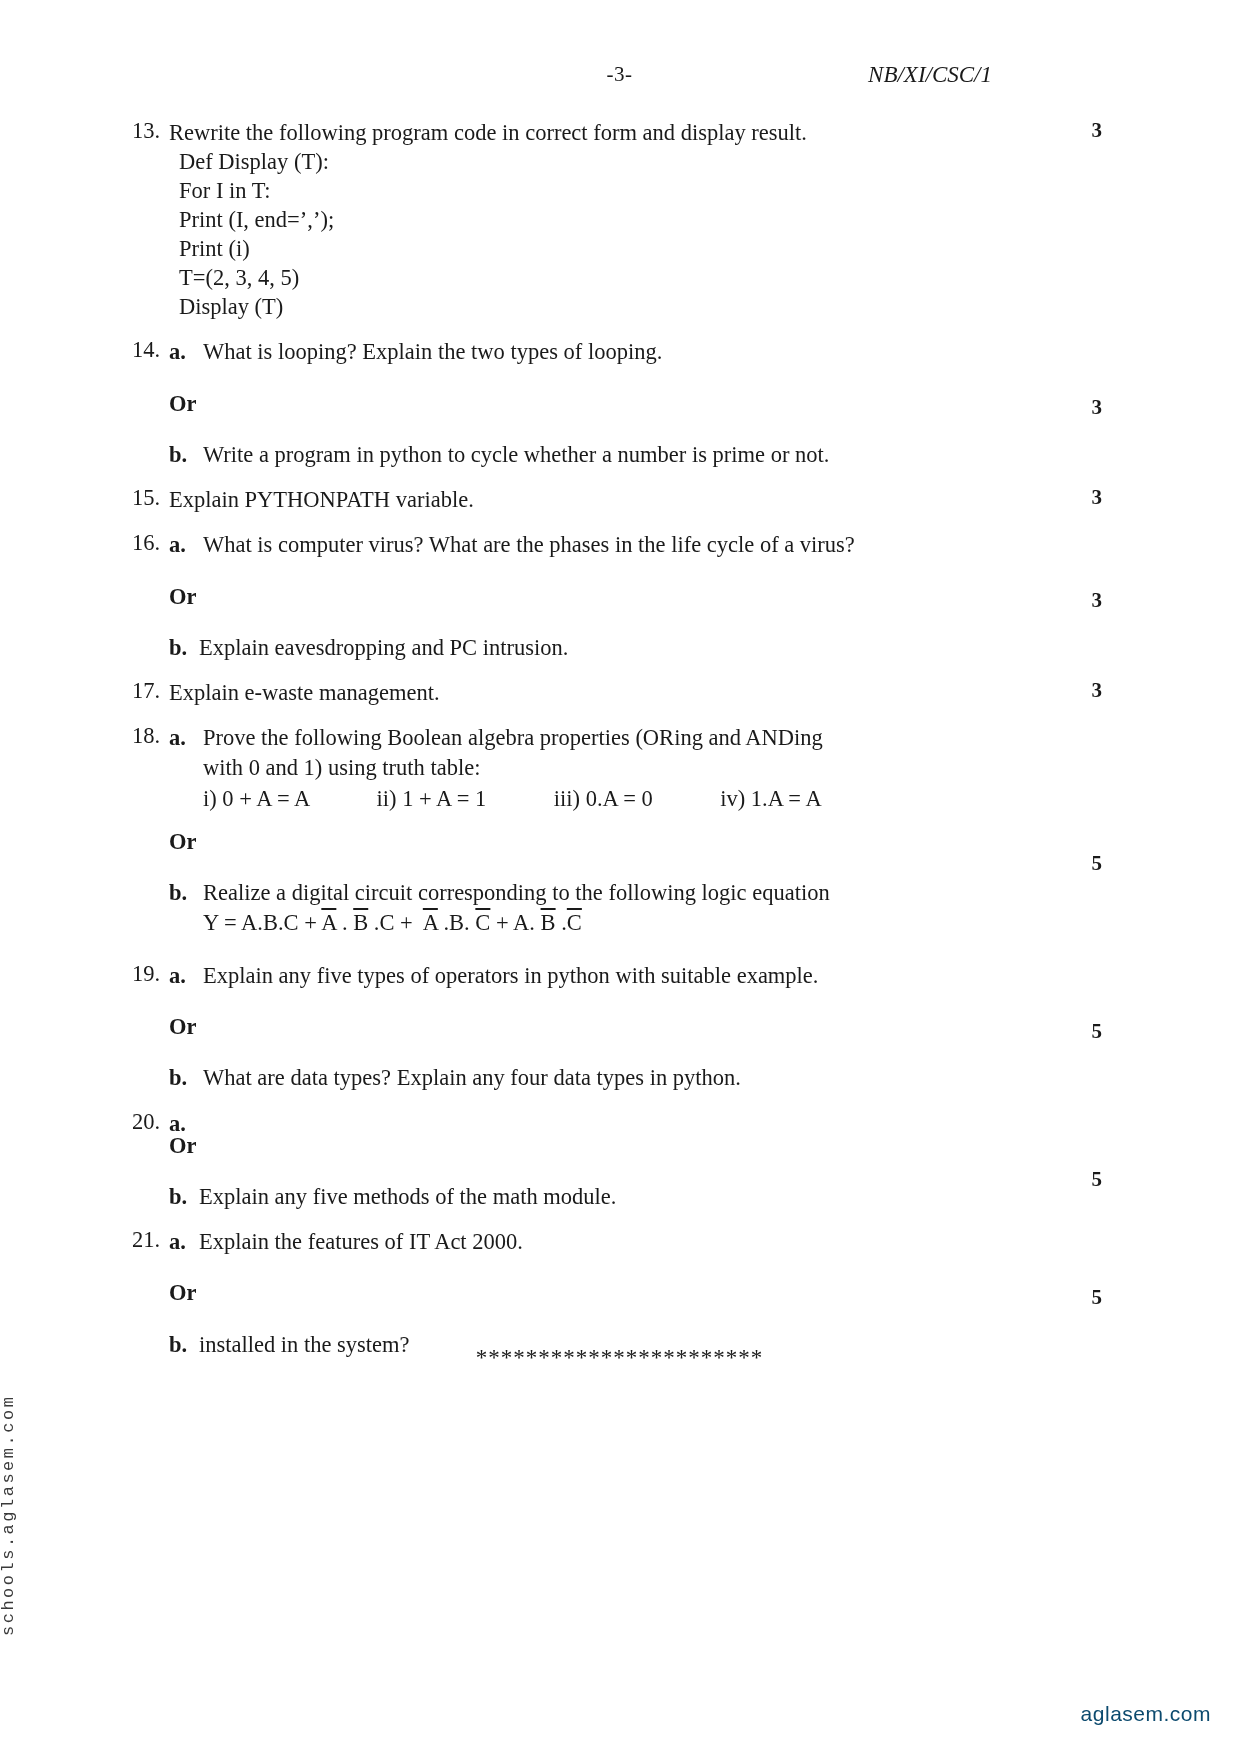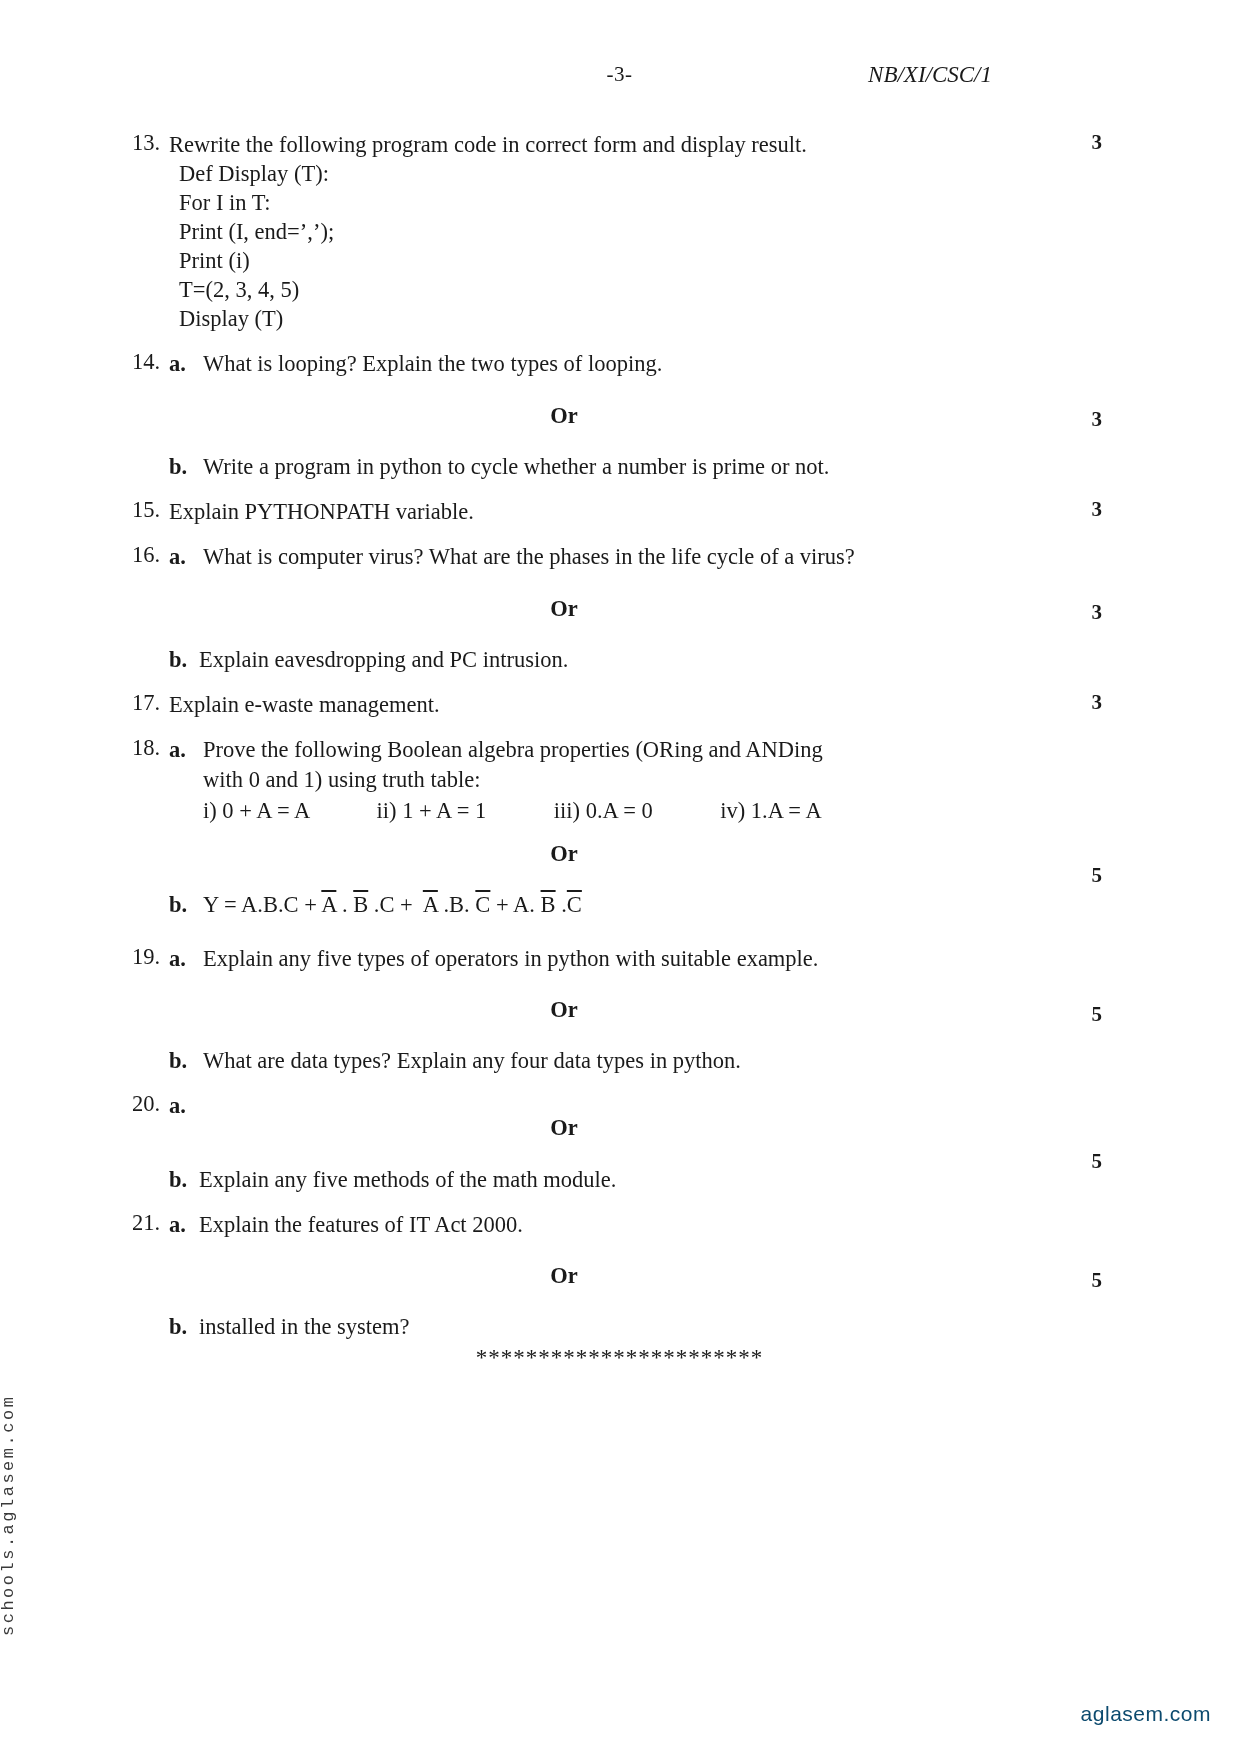--- a/index.html
+++ b/index.html
@@ -38,21 +38,21 @@
     right: 247px;
     top: 0;
     font-size: 23px;
     font-style: italic;
     white-space: nowrap;
   }
 
   
   .content {
     position: absolute;
-    top: 130px;
+    top: 118px;
     left: 132px;
     width: 960px;
   }
 
   .qrow {
     position: relative;
     display: block;
     margin-bottom: 2px;
   }
   .qnum {
@@ -80,21 +80,20 @@
   }
   .partline .part {
     position: absolute;
     left: 0;
     top: 0;
   }
   .partline.indent2 {
     padding-left: 30px;
   }
   .or {
-    text-align: center;
     font-weight: bold;
     font-size: 22.5px;
     width: 790px;
   }
   .marks {
     position: absolute;
     right: -10px;
     font-weight: bold;
     font-size: 21px;
   }
@@ -244,20 +243,21 @@
           <span class="part">a.</span>
           <span>Prove the following Boolean algebra properties (ORing and ANDing</span>
           <div>with 0 and 1) using truth table:</div>
           <div class="boolean-list">i) 0 + A = A            ii) 1 + A = 1            iii) 0.A = 0            iv) 1.A = A</div>
         </div>
         <div class="spacer-s"></div>
         <div class="or">Or</div>
         <div class="spacer-m"></div>
         <div class="partline">
           <span class="part">b.</span>
+          <span>Realize a digital circuit corresponding to the following logic equation</span>
           <div>
             <span>Y = A.B.C + </span><span class="ovl">A</span> . <span class="ovl">B</span> .C +&nbsp; <span class="ovl">A</span> .B. <span class="ovl">C</span> + A. <span class="ovl">B</span> .<span class="ovl">C</span>
           </div>
         </div>
       </div>
       <span class="marks" style="top:128px;">5</span>
     </div>
 
     <div class="spacer-m"></div>
 

